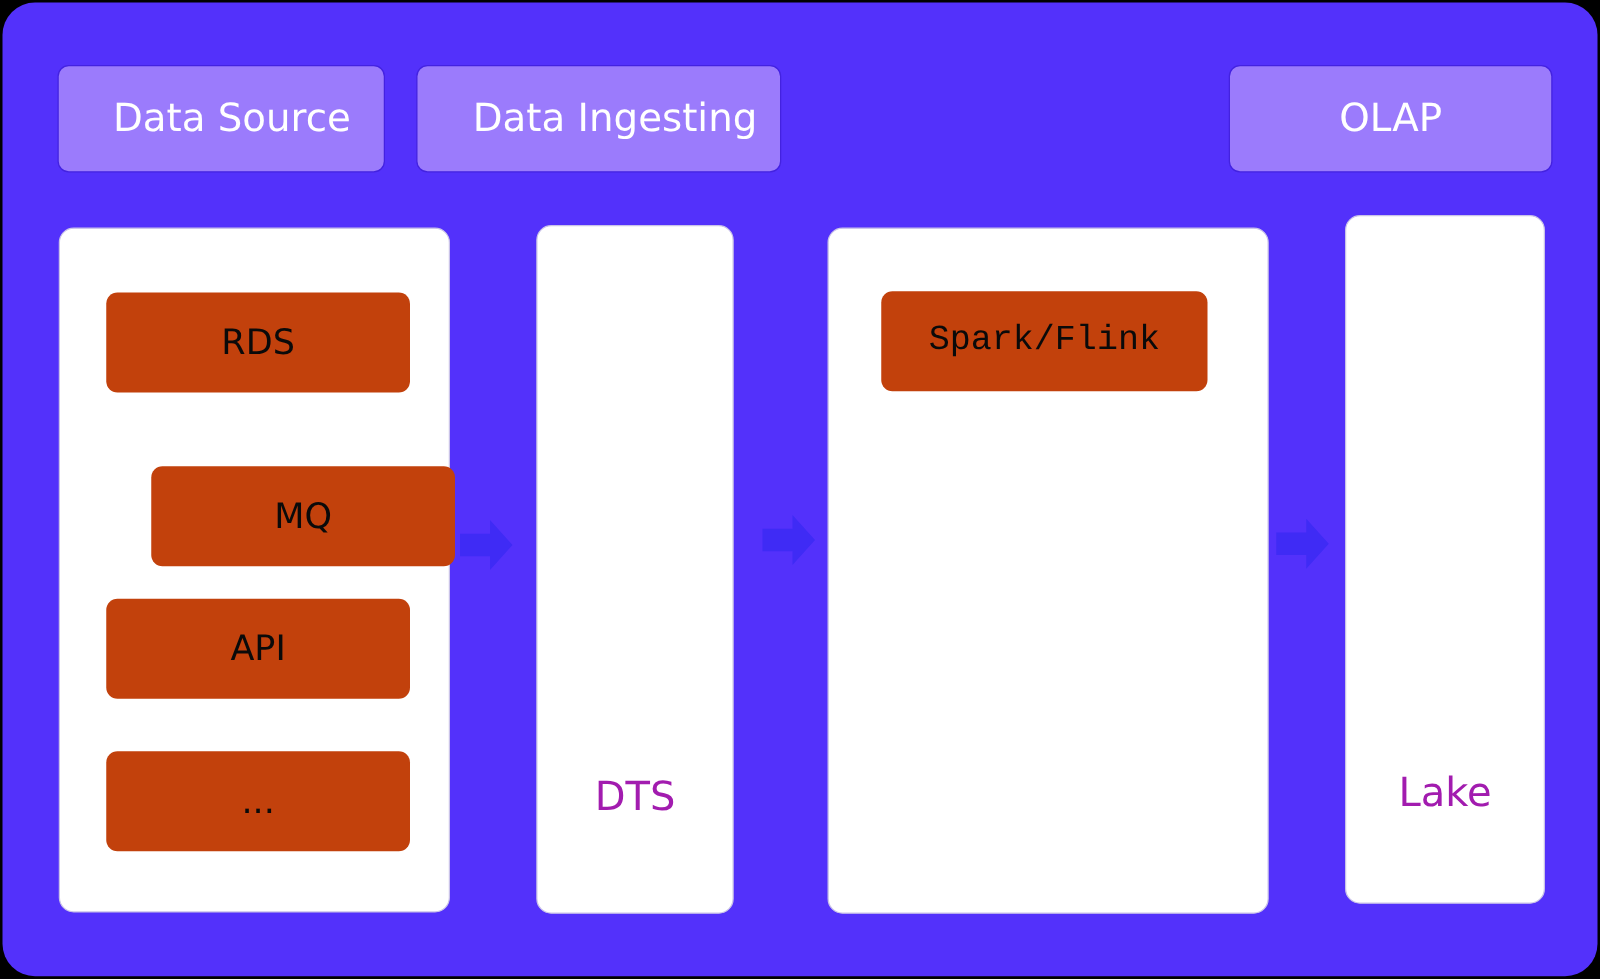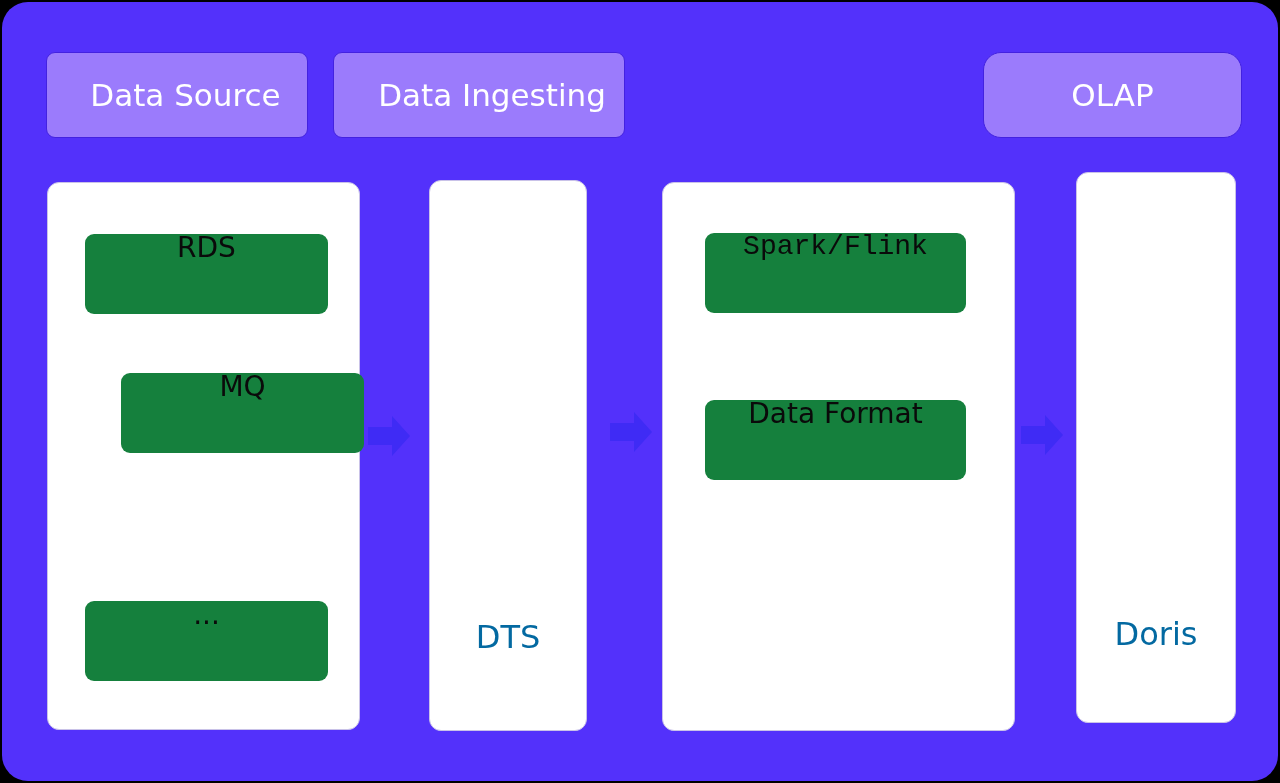--- a/index.html
+++ b/index.html
@@ -51,56 +51,56 @@
     font-size: 31px;
     line-height: 1;
     letter-spacing: 0px;
     top: 52px;
     height: 86px;
   }
 
   .hc-0 { left: 46px;  width: 262px; padding-left: 17px; }
   .hc-1 { left: 333px; width: 292px; padding-left: 26px; }
   .hc-2 { left: 651px; width: 305px; }
-  .hc-3 { left: 983px; width: 259px; border-radius: 18px; }
+  .hc-3 { left: 983px; width: 259px; }
 
   
   .card {
     position: absolute;
     background: #FFFFFF;
     border-radius: 12px;
     border: 1px solid #C9C2E8;
   }
 
   .card-0 { left: 47px;   top: 182px; width: 313px; height: 548px; }
   .card-1 { left: 429px;  top: 180px; width: 158px; height: 551px; }
   .card-2 { left: 662px;  top: 182px; width: 353px; height: 549px; }
   .card-3 { left: 1076px; top: 172px; width: 160px; height: 551px; }
 
   
   .card-label {
     position: absolute;
     left: 0;
     width: 100%;
     text-align: center;
-    color: #0369a1;
+    color: #a21caf;
     font-size: 32px;
     line-height: 1;
   }
 
   .card-1 .card-label { top: 440px; }
   .card-3 .card-label { top: 445px; }
 
   
   .inner-chip {
     position: absolute;
-    background: #15803d;
+    background: #c2410c;
     border-radius: 9px;
     display: flex;
-    align-items: flex-start;
+    align-items: center;
     justify-content: center;
     color: #0A0A0A;
     font-size: 28px;
     line-height: 1;
   }
 
   
   .c0-chip { left: 37px; width: 243px; height: 80px; }
   .c0-0 { top: 51px; }
   .c0-1 { top: 190px; margin-left: 36px; }
@@ -149,20 +149,23 @@
 
   </div>
 
   <div class="card card-0">
     <div class="inner-chip c0-chip c0-0">
       <span>RDS</span>
     </div>
     <div class="inner-chip c0-chip c0-1">
       <span>MQ</span>
     </div>
+    <div class="inner-chip c0-chip c0-2">
+      <span>API</span>
+    </div>
     <div class="inner-chip c0-chip c0-3">
       <span>...</span>
     </div>
   </div>
 
   <div class="arrow arrow-0">
     <svg viewBox="0 0 44 44" xmlns="http://www.w3.org/2000/svg" aria-hidden="true">
       <path d="M1 13 H25 V2 L43 22 L25 42 V31 H1 Z" fill="#3F2BF5"></path>
     </svg>
   </div>
@@ -174,28 +177,25 @@
   <div class="arrow arrow-1">
     <svg viewBox="0 0 44 44" xmlns="http://www.w3.org/2000/svg" aria-hidden="true">
       <path d="M1 13 H25 V2 L43 22 L25 42 V31 H1 Z" fill="#3F2BF5"></path>
     </svg>
   </div>
 
   <div class="card card-2">
     <div class="inner-chip c2-chip c2-0">
       <span>Spark/Flink</span>
     </div>
-    <div class="inner-chip c2-chip c2-1">
-      <span>Data Format</span>
-    </div>
   </div>
 
   <div class="arrow arrow-2">
     <svg viewBox="0 0 44 44" xmlns="http://www.w3.org/2000/svg" aria-hidden="true">
       <path d="M1 13 H25 V2 L43 22 L25 42 V31 H1 Z" fill="#3F2BF5"></path>
     </svg>
   </div>
 
   <div class="card card-3">
-    <div class="card-label">Doris</div>
+    <div class="card-label">Lake</div>
   </div>
 
 </div>
 
 </body></html>

